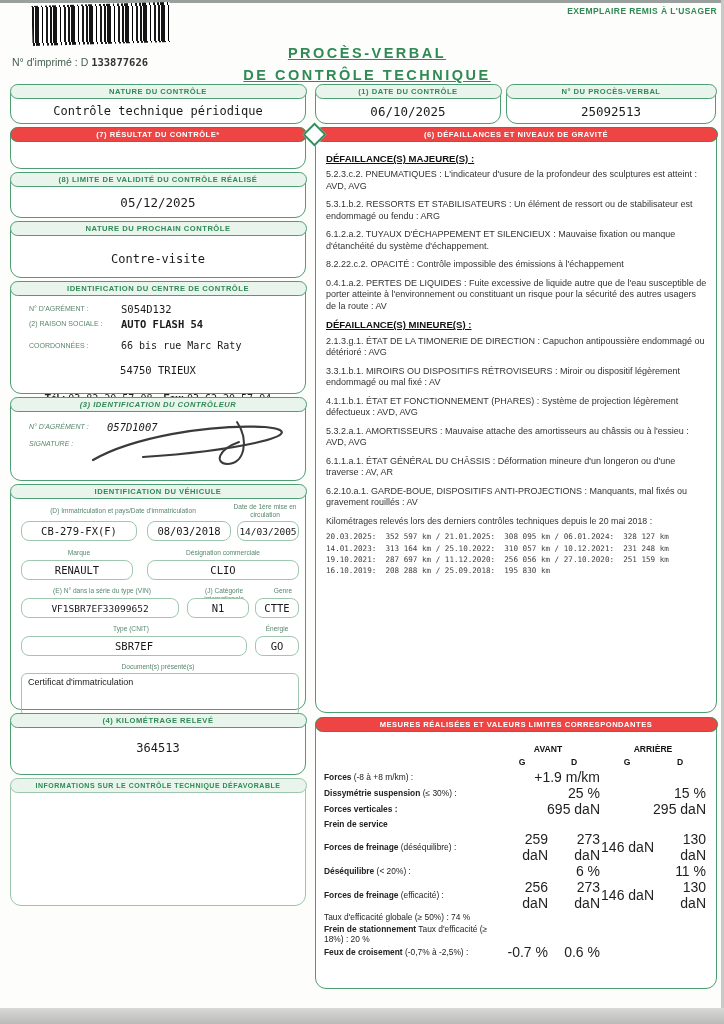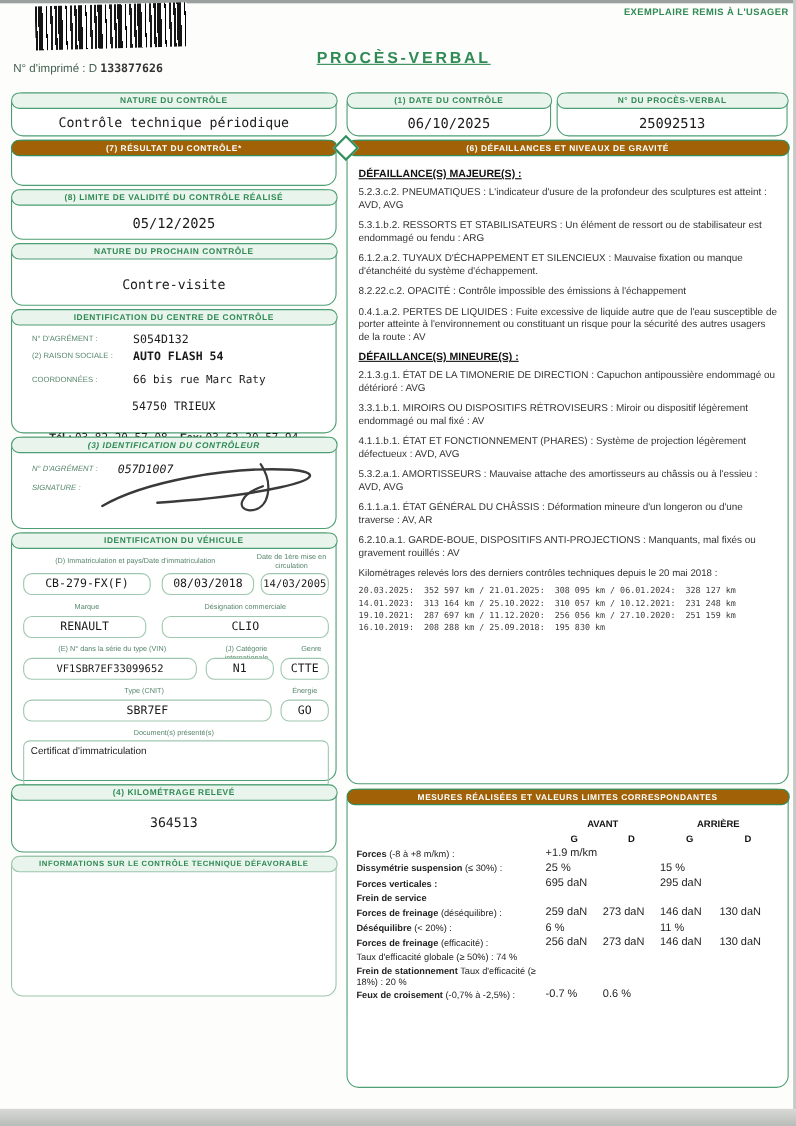--- a/index.html
+++ b/index.html
@@ -20,62 +20,63 @@
   .imprint b{font-family:"DejaVu Sans Mono",monospace;color:#333;font-weight:bold;}
   .doc-title{position:absolute;left:217px;top:42px;width:300px;text-align:center;color:#2f8a55;
         font-weight:bold;font-size:14.5px;letter-spacing:2.5px;line-height:1.55;text-decoration:underline;}
 
   
   .box{position:absolute;border:1.5px solid #4d9e73;border-radius:11px;background:#fff;box-sizing:border-box;}
   .band{position:absolute;left:-1.5px;top:-1.5px;right:-1.5px;height:15px;border-radius:9px;
         background:#e9f4ec;border:1.5px solid #4d9e73;box-sizing:border-box;
         display:flex;align-items:center;justify-content:center;
         font-size:7.6px;font-weight:bold;color:#2f8a55;letter-spacing:.5px;white-space:nowrap;}
-  .band.dark{background:#a16207;color:#fff;border-color:#2f8f5d;}
+  .band.dark{background:#ef4444;color:#fff;border-color:#2f8f5d;}
   .value{font-family:"DejaVu Sans Mono",monospace;color:#1b1b1b;}
   .center-val{position:absolute;left:0;right:0;text-align:center;}
 
   .flabel{font-size:7px;color:#57876c;}
   .chip{position:absolute;border:1.2px solid #9fc7ae;border-radius:8px;height:20px;box-sizing:border-box;
         display:flex;align-items:center;justify-content:center;
         font-family:"DejaVu Sans Mono",monospace;font-size:10.5px;color:#191919;background:#fff;}
   .lab{position:absolute;font-size:6.6px;color:#57876c;text-align:center;line-height:1.2;}
 
   
   .defects-content{position:absolute;left:10px;right:8px;top:20px;font-size:9px;color:#333;line-height:1.28;}
   .defect-title{font-size:9.6px;font-weight:bold;color:#111;text-decoration:underline;margin:5px 0 4px;}
   .defect{margin:0 0 7px;}
   .km-head{margin:6px 0 4px;font-size:8.8px;color:#333;}
   .km-line{font-family:"DejaVu Sans Mono",monospace;font-size:7.6px;color:#3d3d3d;line-height:1.5;white-space:pre;}
 
   
   .mrow{display:grid;grid-template-columns:172px 52px 52px 54px 52px;align-items:center;
         padding-left:8px;min-height:13.5px;font-size:8.4px;color:#222;}
   .mrow .m-strong{font-weight:bold;}
-  .mrow .cell{text-align:left;font-size:10px;color:#1e1e1e;}
+  .mrow .cell{text-align:right;font-size:14px;color:#1e1e1e;}
   .mrow.pair .c1{grid-column:2/4;}
   .mrow.pair .c3{grid-column:4/6;}
   .mhead{font-weight:bold;font-size:8.6px;text-align:center;color:#111;}
   .sig-svg{position:absolute;right:6px;top:16px;}
 </style>
 </head>
 <body>
 
 <div class="page">
   <div class="scan-top"></div>
   <div class="scan-right"></div>
 
   <div class="barcode"></div>
   <div class="copy-label">EXEMPLAIRE REMIS À L'USAGER</div>
   <div class="imprint">
     <span>N° d'imprimé :  D</span>
     <b>133877626</b>
   </div>
   <div class="doc-title">
     <div>PROCÈS-VERBAL</div>
+    <div>DE CONTRÔLE TECHNIQUE</div>
   </div>
 
   <div class="box" style="left:10px;top:84px;width:296px;height:40px;">
     <div class="band">NATURE DU CONTRÔLE</div>
     <div class="value center-val" style="top:19px;font-size:12px;">Contrôle technique périodique</div>
   </div>
   <div class="box" style="left:315px;top:84px;width:186px;height:40px;">
     <div class="band">(1) DATE DU CONTRÔLE</div>
     <div class="value center-val" style="top:19px;font-size:12.5px;">06/10/2025</div>
   </div>

